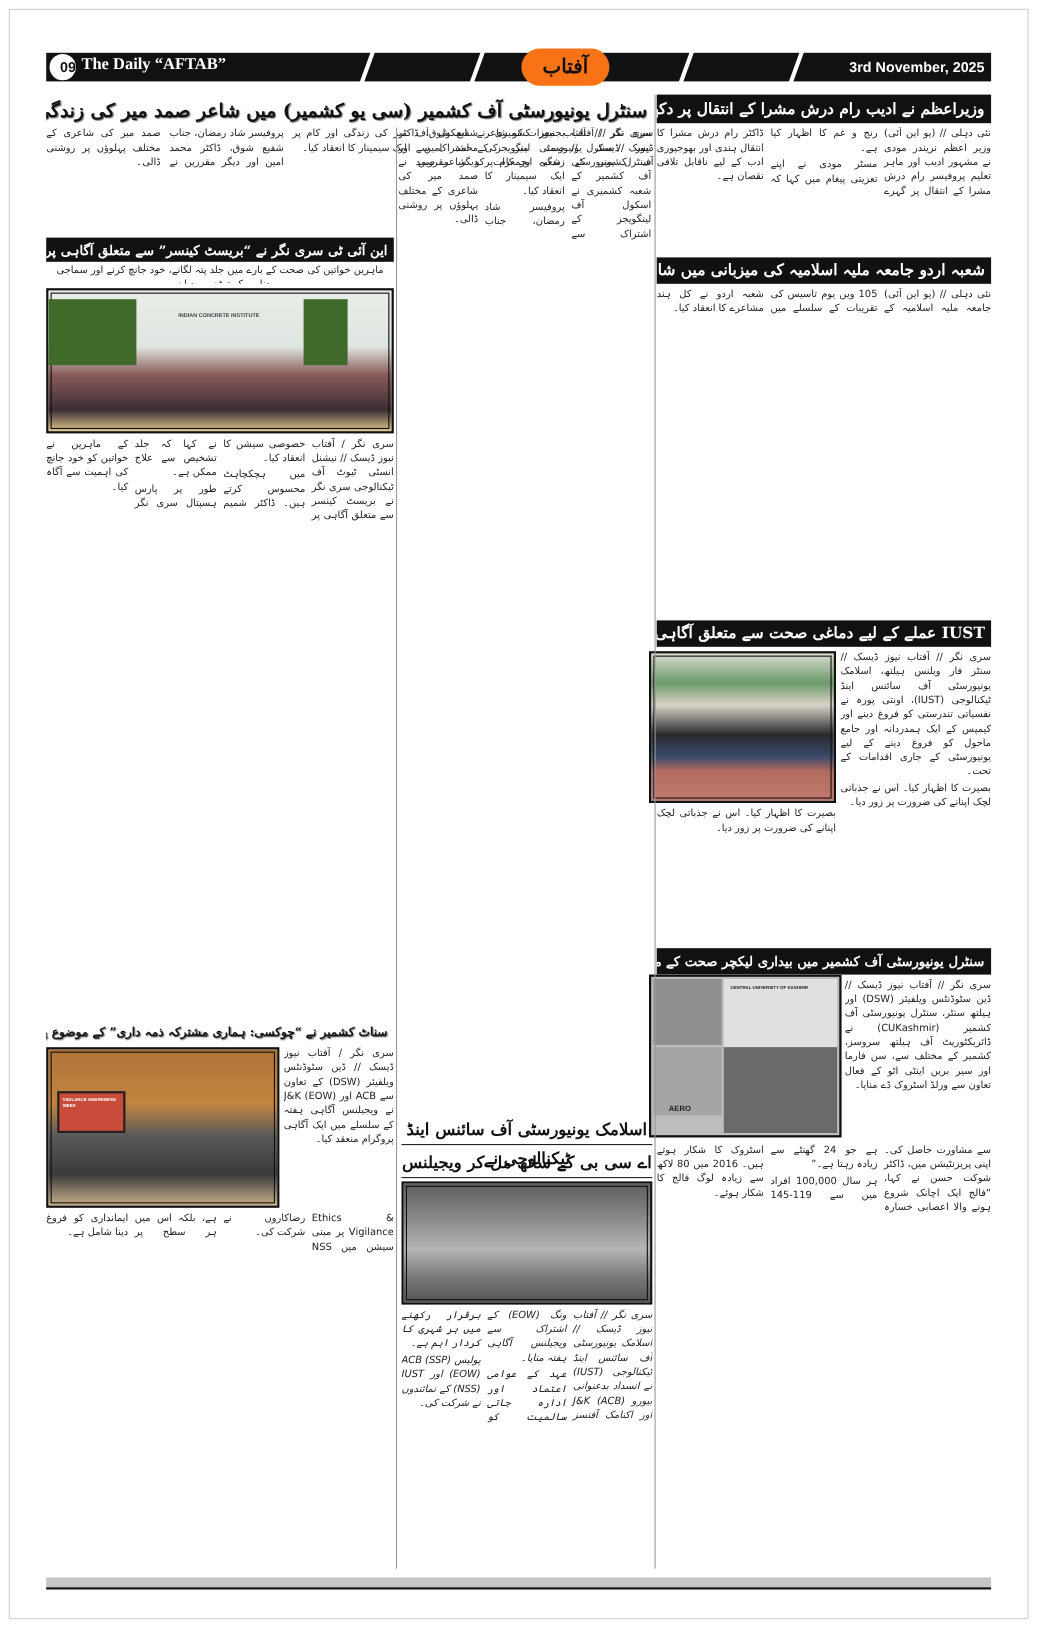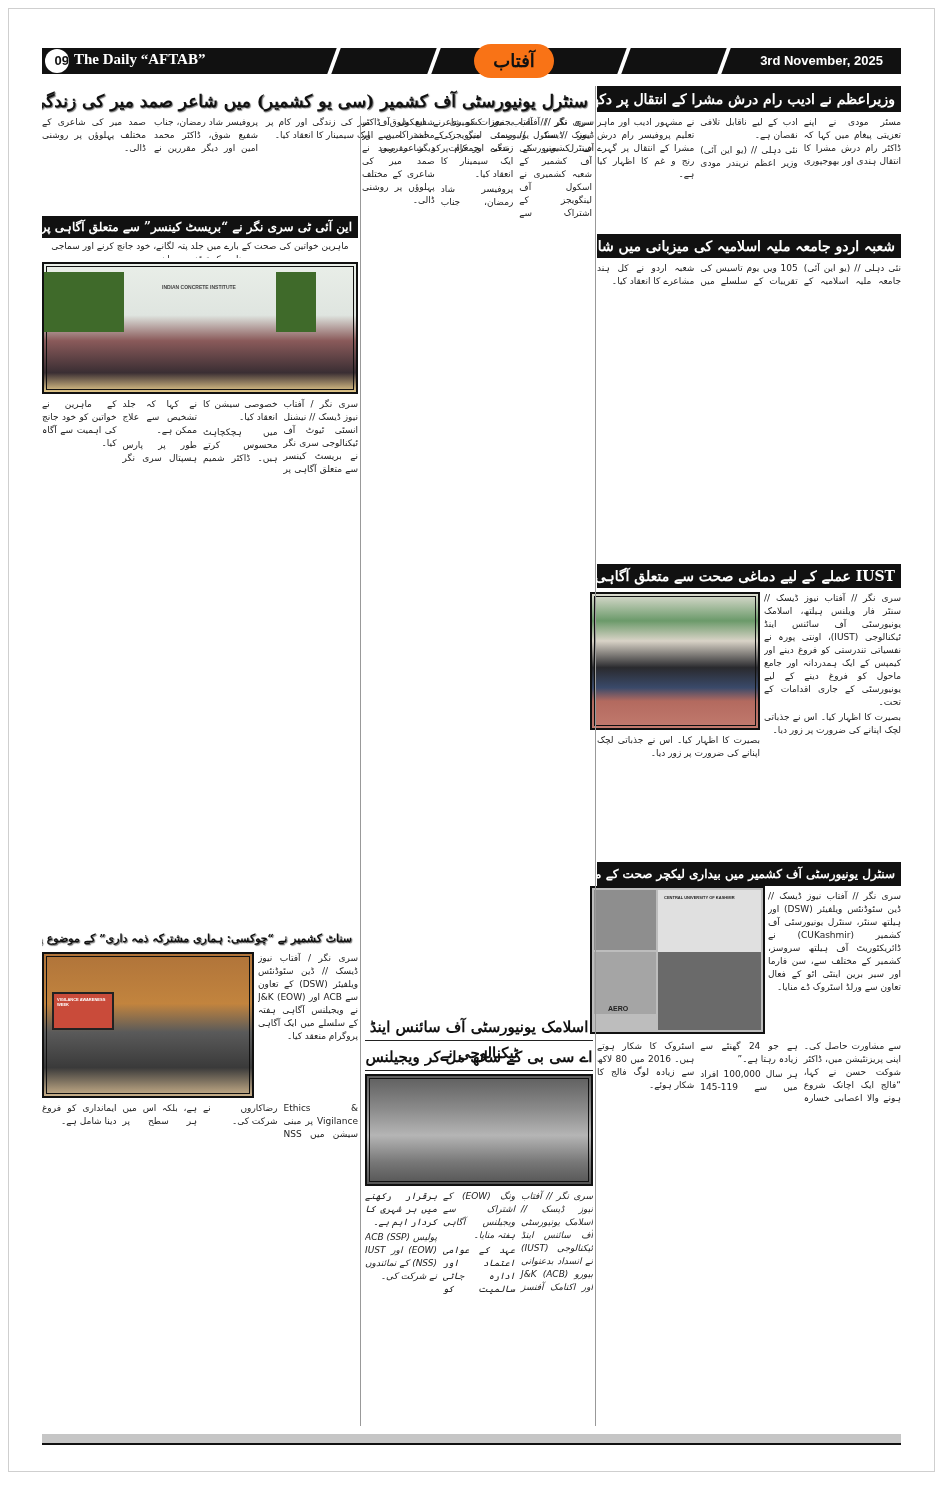--- a/index.html
+++ b/index.html
@@ -1,21 +1,21 @@
 <!DOCTYPE html>
 <html><head>
 <meta charset="utf-8">
 <style>
   html,body{margin:0;padding:0;background:#fff;}
   body{width:945px;height:1485px;position:relative;overflow:hidden;font-family:"DejaVu Sans",sans-serif;color:#111;}
   .frame{position:absolute;left:8px;top:8px;width:925px;height:1462px;border:1px solid #cfcfcf;}
   .mast{position:absolute;left:42px;top:48px;width:859px;height:26px;background:#111;color:#fff;}
   .mast .pg{position:absolute;left:3px;top:1px;width:24px;height:24px;border-radius:50%;background:#fff;color:#111;font-weight:bold;font-size:13px;line-height:24px;text-align:right;font-family:"Liberation Sans",sans-serif;}
   .mast .ttl{position:absolute;left:32px;top:3px;font:bold 15px "Liberation Serif",serif;}
-  .mast .date{position:absolute;right:18px;top:5px;font:bold 13px "Liberation Sans",sans-serif;}
+  .mast .date{position:absolute;right:6px;top:5px;font:bold 13px "Liberation Sans",sans-serif;}
   .mast .slash{position:absolute;top:-2px;width:4px;height:30px;background:#fff;transform:skewX(-20deg);}
   .mast .logo{position:absolute;left:432px;top:-4px;width:80px;height:34px;background:#f97316;border-radius:40px;color:#111;text-align:center;font:bold 18px "DejaVu Serif",serif;line-height:34px;}
   .hdl{position:absolute;background:#111;color:#fff;font:bold 14px "DejaVu Serif",serif;direction:rtl;text-align:right;white-space:nowrap;overflow:hidden;padding:0 6px;box-sizing:border-box;}
   .hdl.plain{background:none;color:#111;font-size:17px;text-shadow:1px 1px 1px #777;}
   .col{position:absolute;direction:rtl;text-align:justify;font:9px/13px "DejaVu Sans",sans-serif;color:#222;overflow:hidden;}
   .col p{margin:0 0 2px 0;}
   .vrule{position:absolute;width:1px;background:#999;}
   .photo{position:absolute;border:2px solid #111;box-sizing:border-box;overflow:hidden;}
   .photo .inner{position:absolute;inset:2px;border:1px solid #111;}
   .box{position:absolute;border:1px solid #444;box-sizing:border-box;}
@@ -40,22 +40,22 @@
 </div>
 
 <div class="hdl plain" style="left:42px;top:88px;width:552px;height:26px;line-height:26px;">سنٹرل یونیورسٹی آف کشمیر (سی یو کشمیر) میں شاعر صمد میر کی زندگی اور کام پر سیمینار کا انعقاد</div>
 <div class="col" style="left:42px;top:116px;width:552px;height:96px;column-count:5;column-gap:8px;">
   <p>سری نگر // آفتاب نیوز ڈیسک // سنٹرل یونیورسٹی آف کشمیر کے شعبہ کشمیری نے اسکول آف لینگویجز کے اشتراک سے بجمعرات کو شاعر صمد میر کی زندگی اور کام پر ایک سیمینار کا انعقاد کیا۔</p>
   <p>پروفیسر شاد رمضان، جناب شفیع شوق، ڈاکٹر محمد امین اور دیگر مقررین نے صمد میر کی شاعری کے مختلف پہلوؤں پر روشنی ڈالی۔</p>
 </div>
 
 <div class="hdl" style="left:597px;top:86px;width:304px;height:26px;line-height:26px;">وزیراعظم نے ادیب رام درش مشرا کے انتقال پر دکھ کا اظہار کیا</div>
 <div class="col" style="left:597px;top:116px;width:304px;height:114px;column-count:3;column-gap:6px;">
+  <p>نئی دہلی // (یو این آئی) وزیر اعظم نریندر مودی نے مشہور ادیب اور ماہر تعلیم پروفیسر رام درش مشرا کے انتقال پر گہرے رنج و غم کا اظہار کیا ہے۔</p>
   <p>مسٹر مودی نے اپنے تعزیتی پیغام میں کہا کہ ڈاکٹر رام درش مشرا کا انتقال ہندی اور بھوجپوری ادب کے لیے ناقابل تلافی نقصان ہے۔</p>
-  <p>نئی دہلی // (یو این آئی) وزیر اعظم نریندر مودی نے مشہور ادیب اور ماہر تعلیم پروفیسر رام درش مشرا کے انتقال پر گہرے رنج و غم کا اظہار کیا ہے۔</p>
 </div>
 
 <div class="hdl" style="left:597px;top:234px;width:304px;height:24px;line-height:24px;">شعبہ اردو جامعہ ملیہ اسلامیہ کی میزبانی میں شاندار کل ہند مشاعرے کا انعقاد</div>
 <div class="col" style="left:597px;top:262px;width:304px;height:298px;column-count:3;column-gap:6px;">
   <p>نئی دہلی // (یو این آئی) جامعہ ملیہ اسلامیہ کے 105 ویں یوم تاسیس کی تقریبات کے سلسلے میں شعبہ اردو نے کل ہند مشاعرے کا انعقاد کیا۔</p>
 </div>
 
 <div class="box" style="left:42px;top:212px;width:316px;height:742px;border:none;"></div>
 <div class="hdl" style="left:42px;top:216px;width:316px;height:22px;line-height:22px;font-size:12px;">این آئی ٹی سری نگر نے “بریسٹ کینسر” سے متعلق آگاہی پر خصوصی سیشن کا انعقاد کیا</div>
 <div class="col" style="left:42px;top:240px;width:316px;height:18px;font-size:9px;text-align:center;">ماہرین خواتین کی صحت کے بارے میں جلد پتہ لگانے، خود جانچ کرنے اور سماجی بدنامی کو توڑنے پر دیا زور</div>

